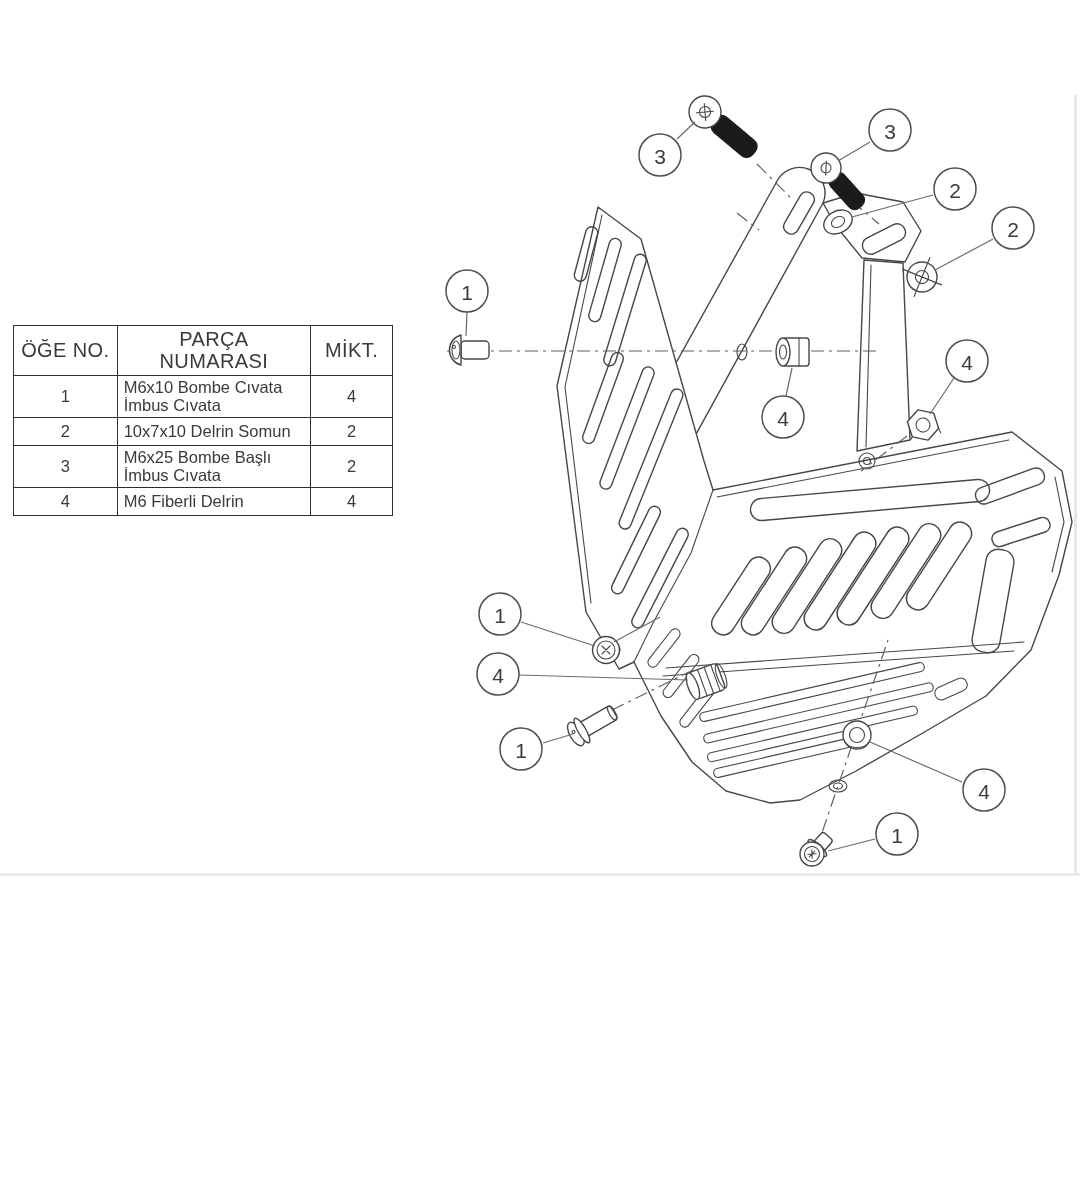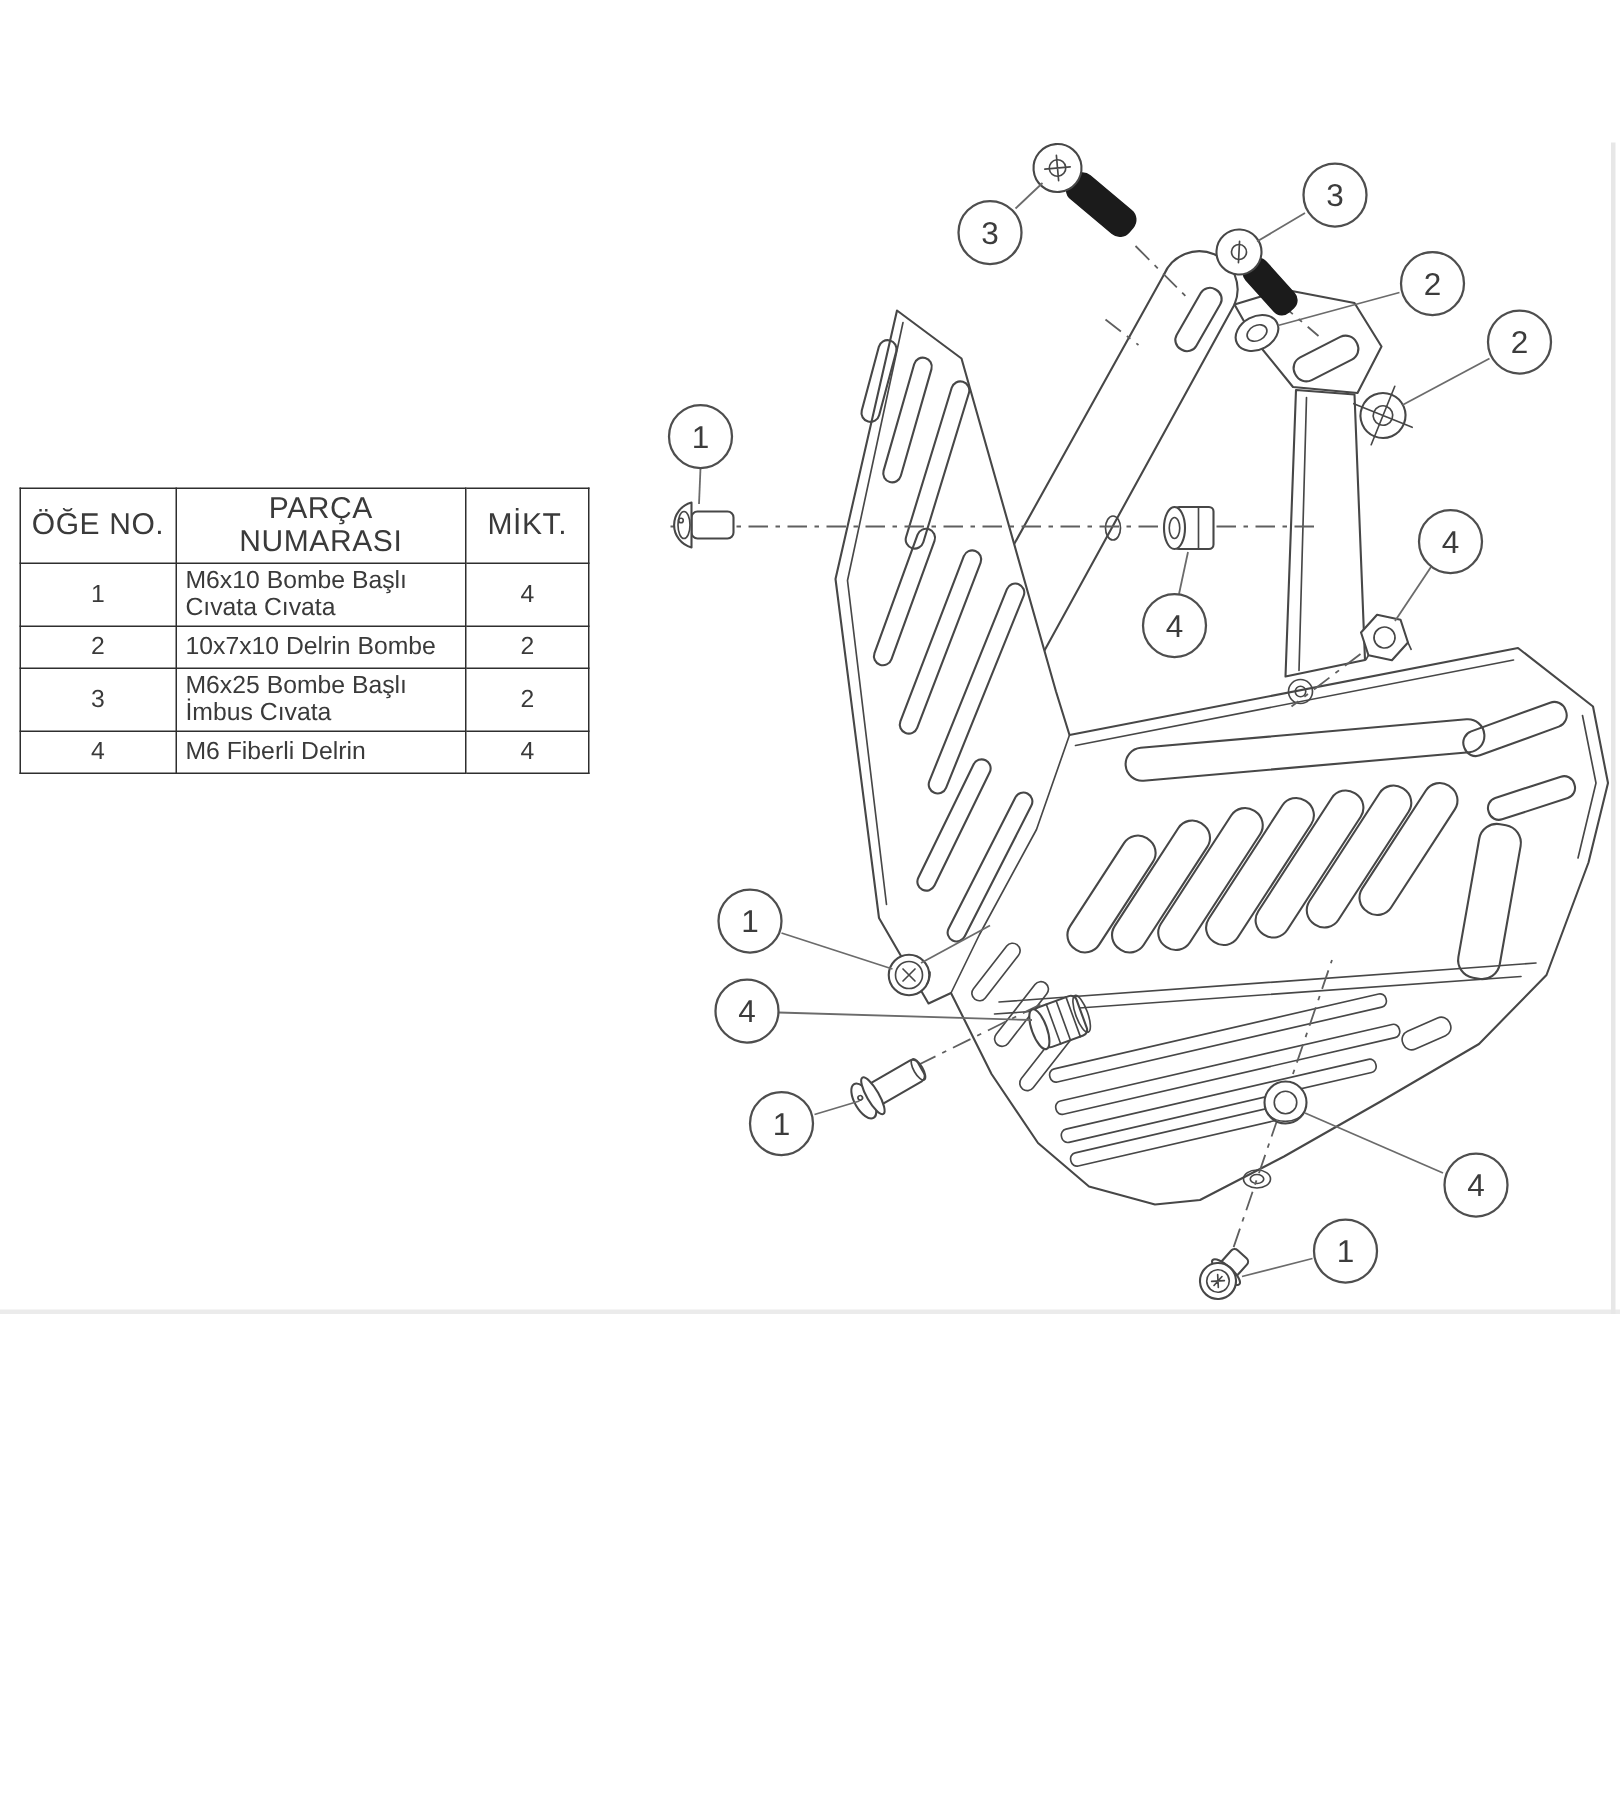--- a/index.html
+++ b/index.html
@@ -45,26 +45,26 @@
     <thead>
       <tr>
         <th>ÖĞE NO.</th>
         <th>PARÇA NUMARASI</th>
         <th>MİKT.</th>
       </tr>
     </thead>
     <tbody>
         <tr>
           <td>1</td>
-          <td>M6x10 Bombe Başlı Cıvata Cıvata</td>
+          <td>M6x10 Bombe Cıvata İmbus Cıvata</td>
           <td>4</td>
         </tr>
         <tr>
           <td>2</td>
-          <td>10x7x10 Delrin Bombe</td>
+          <td>10x7x10 Delrin Somun</td>
           <td>2</td>
         </tr>
         <tr>
           <td>3</td>
           <td>M6x25 Bombe Başlı İmbus Cıvata</td>
           <td>2</td>
         </tr>
         <tr>
           <td>4</td>
           <td>M6 Fiberli Delrin</td>

